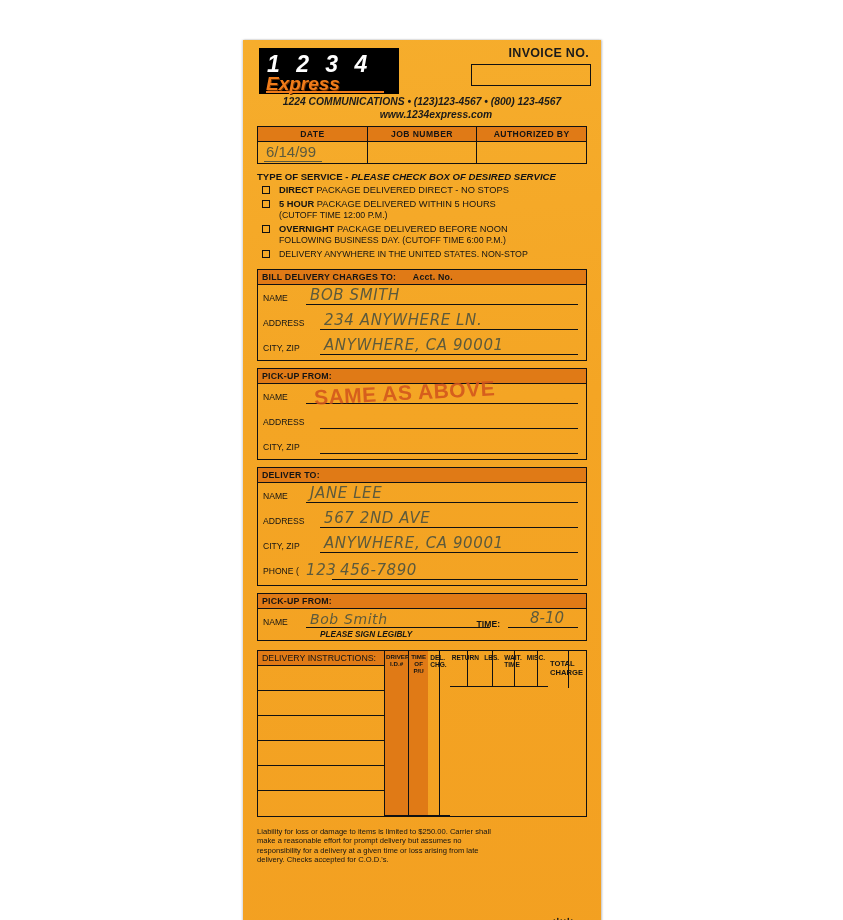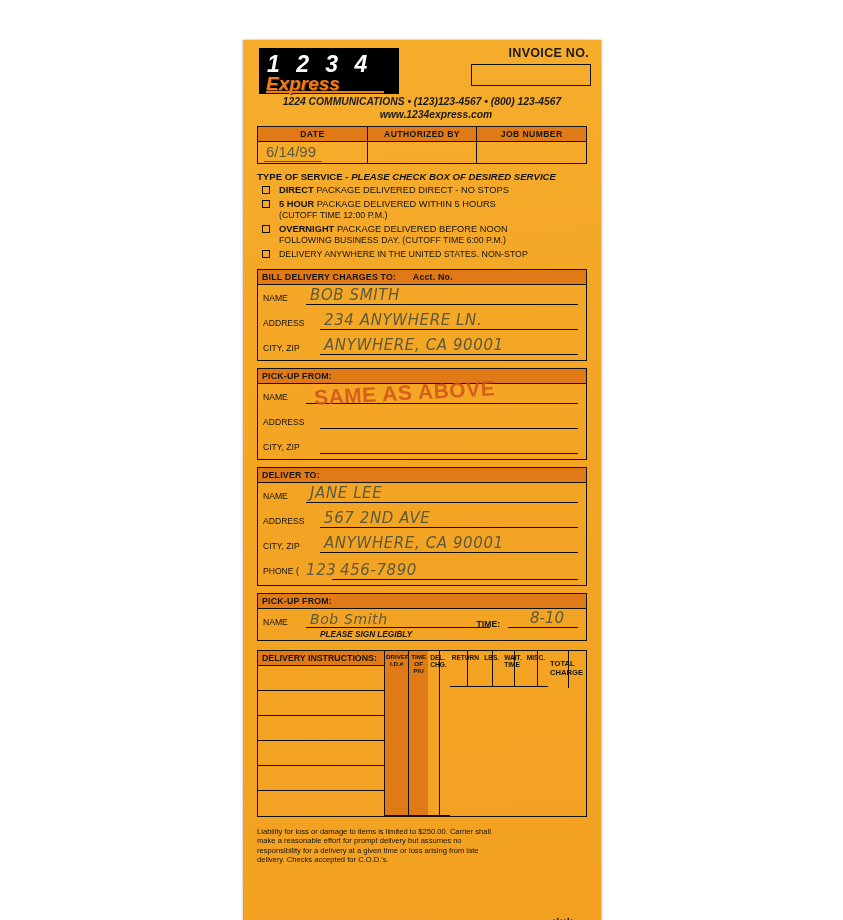--- a/index.html
+++ b/index.html
@@ -158,21 +158,21 @@
     font-family: "DejaVu Sans", sans-serif;
     text-align: right;
   }
 
   
   .di {
     margin: 0 14px; border: 1.3px solid #111; display: flex;
   }
   .di-left { width: 216px; border-right: 1.3px solid #111; }
   .di-left .hd {
-    background: #e07a16; font-size: 8.8px; font-weight: bold;
+    background: #e07a16; font-size: 8.8px; font-weight: normal;
     padding: 2px 4px; border-bottom: 1.3px solid #111; color:#141414;
   }
   .di-left .row { height: 25px; border-bottom: 1.1px solid #111; }
   .di-left .row:last-child { border-bottom: none; }
   .di-right { flex: 1; display: flex; flex-direction: row; }
   .di-right .toprow { display: flex; border-bottom: 1.3px solid #111; }
   .di-right .toprow .a, .di-right .toprow .b {
     font-size: 6.2px; font-weight: bold; padding: 2px 1px; text-align: center;
     background: #e07a16; color: #141414;
   }
@@ -220,25 +220,25 @@
 
   <div class="tbl3">
     <div class="c">
       <div class="hd">DATE</div>
       <div class="bd">
         <span class="hw-date">6/14/99</span>
         <span class="hw-date-u"></span>
       </div>
     </div>
     <div class="c">
+      <div class="hd">JOB NUMBER</div>
+      <div class="bd"></div>
+    </div>
+    <div class="c">
       <div class="hd">AUTHORIZED BY</div>
-      <div class="bd"></div>
-    </div>
-    <div class="c">
-      <div class="hd">JOB NUMBER</div>
       <div class="bd"></div>
     </div>
   </div>
 
   <div class="svc-title">
     <span>TYPE OF SERVICE -</span>
     <i>PLEASE CHECK BOX OF DESIRED SERVICE</i>
   </div>
   <div class="svc-list">
 

